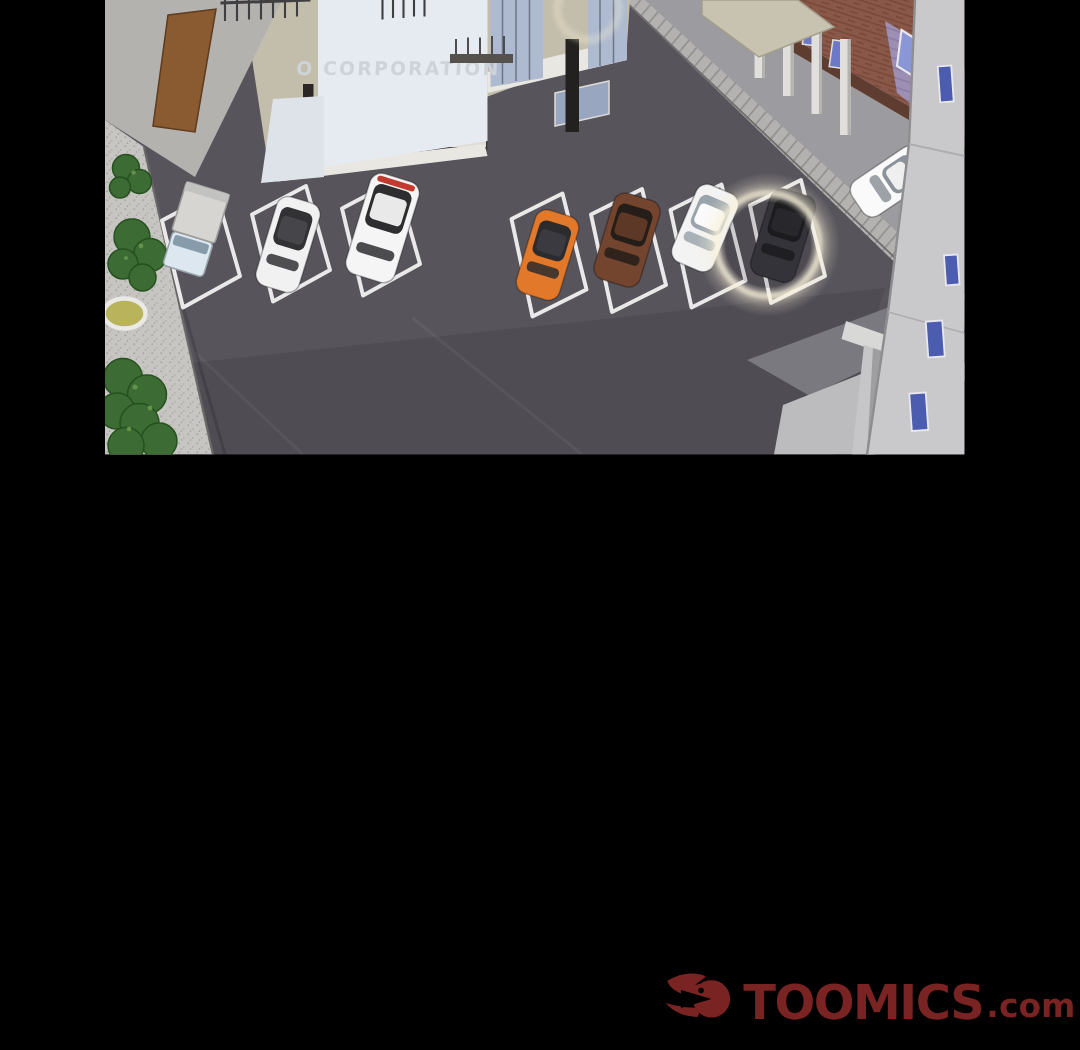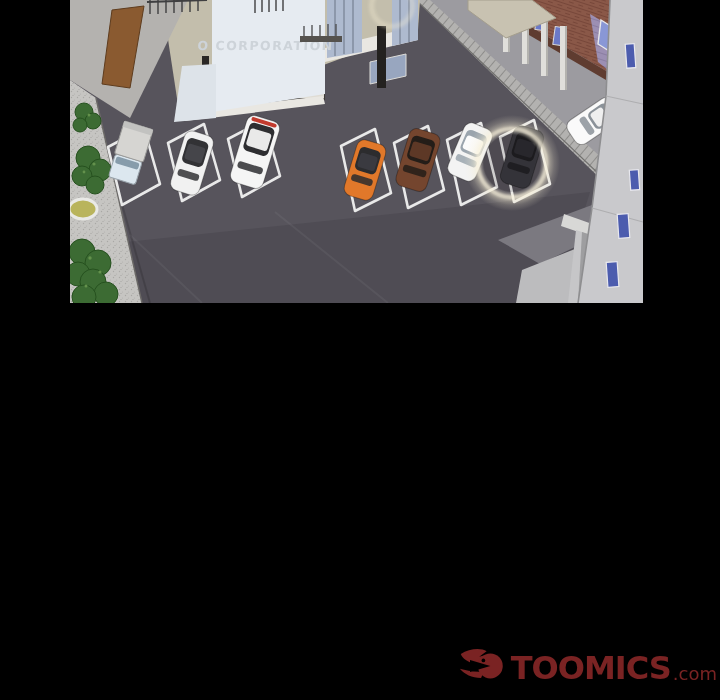--- a/index.html
+++ b/index.html
@@ -3,21 +3,21 @@
 <meta charset="utf-8">
 <style>
   html,body{margin:0;padding:0;background:#000;}
   body{width:720px;height:700px;position:relative;overflow:hidden;font-family:"DejaVu Sans",sans-serif;}
   .page{position:absolute;inset:0;background:#000;}
   .panel{position:absolute;left:70px;top:0;width:573px;height:303px;}
   .panel svg{display:block;}
   .watermark{position:absolute;right:3px;bottom:16px;display:flex;align-items:flex-end;color:#7a2323;}
   .wm-icon{width:48px;height:36px;margin-right:5px;margin-bottom:1px;}
   .wm-brand{font-weight:bold;font-size:32px;line-height:1;letter-spacing:-1px;}
-  .wm-suffix{font-weight:normal;font-size:18px;line-height:1;margin-left:2px;padding-bottom:1px;letter-spacing:0;}
+  .wm-suffix{font-weight:bold;font-size:22px;line-height:1;margin-left:2px;padding-bottom:1px;letter-spacing:0;}
   .sign{font-family:"DejaVu Sans",sans-serif;font-weight:bold;font-size:12.5px;letter-spacing:1.5px;fill:#cdd3d9;}
 </style>
 </head>
 <body>
 
 <div class="page">
 
   <div class="panel">
     <svg viewBox="0 0 573 303" width="573" height="303">
       <defs>

